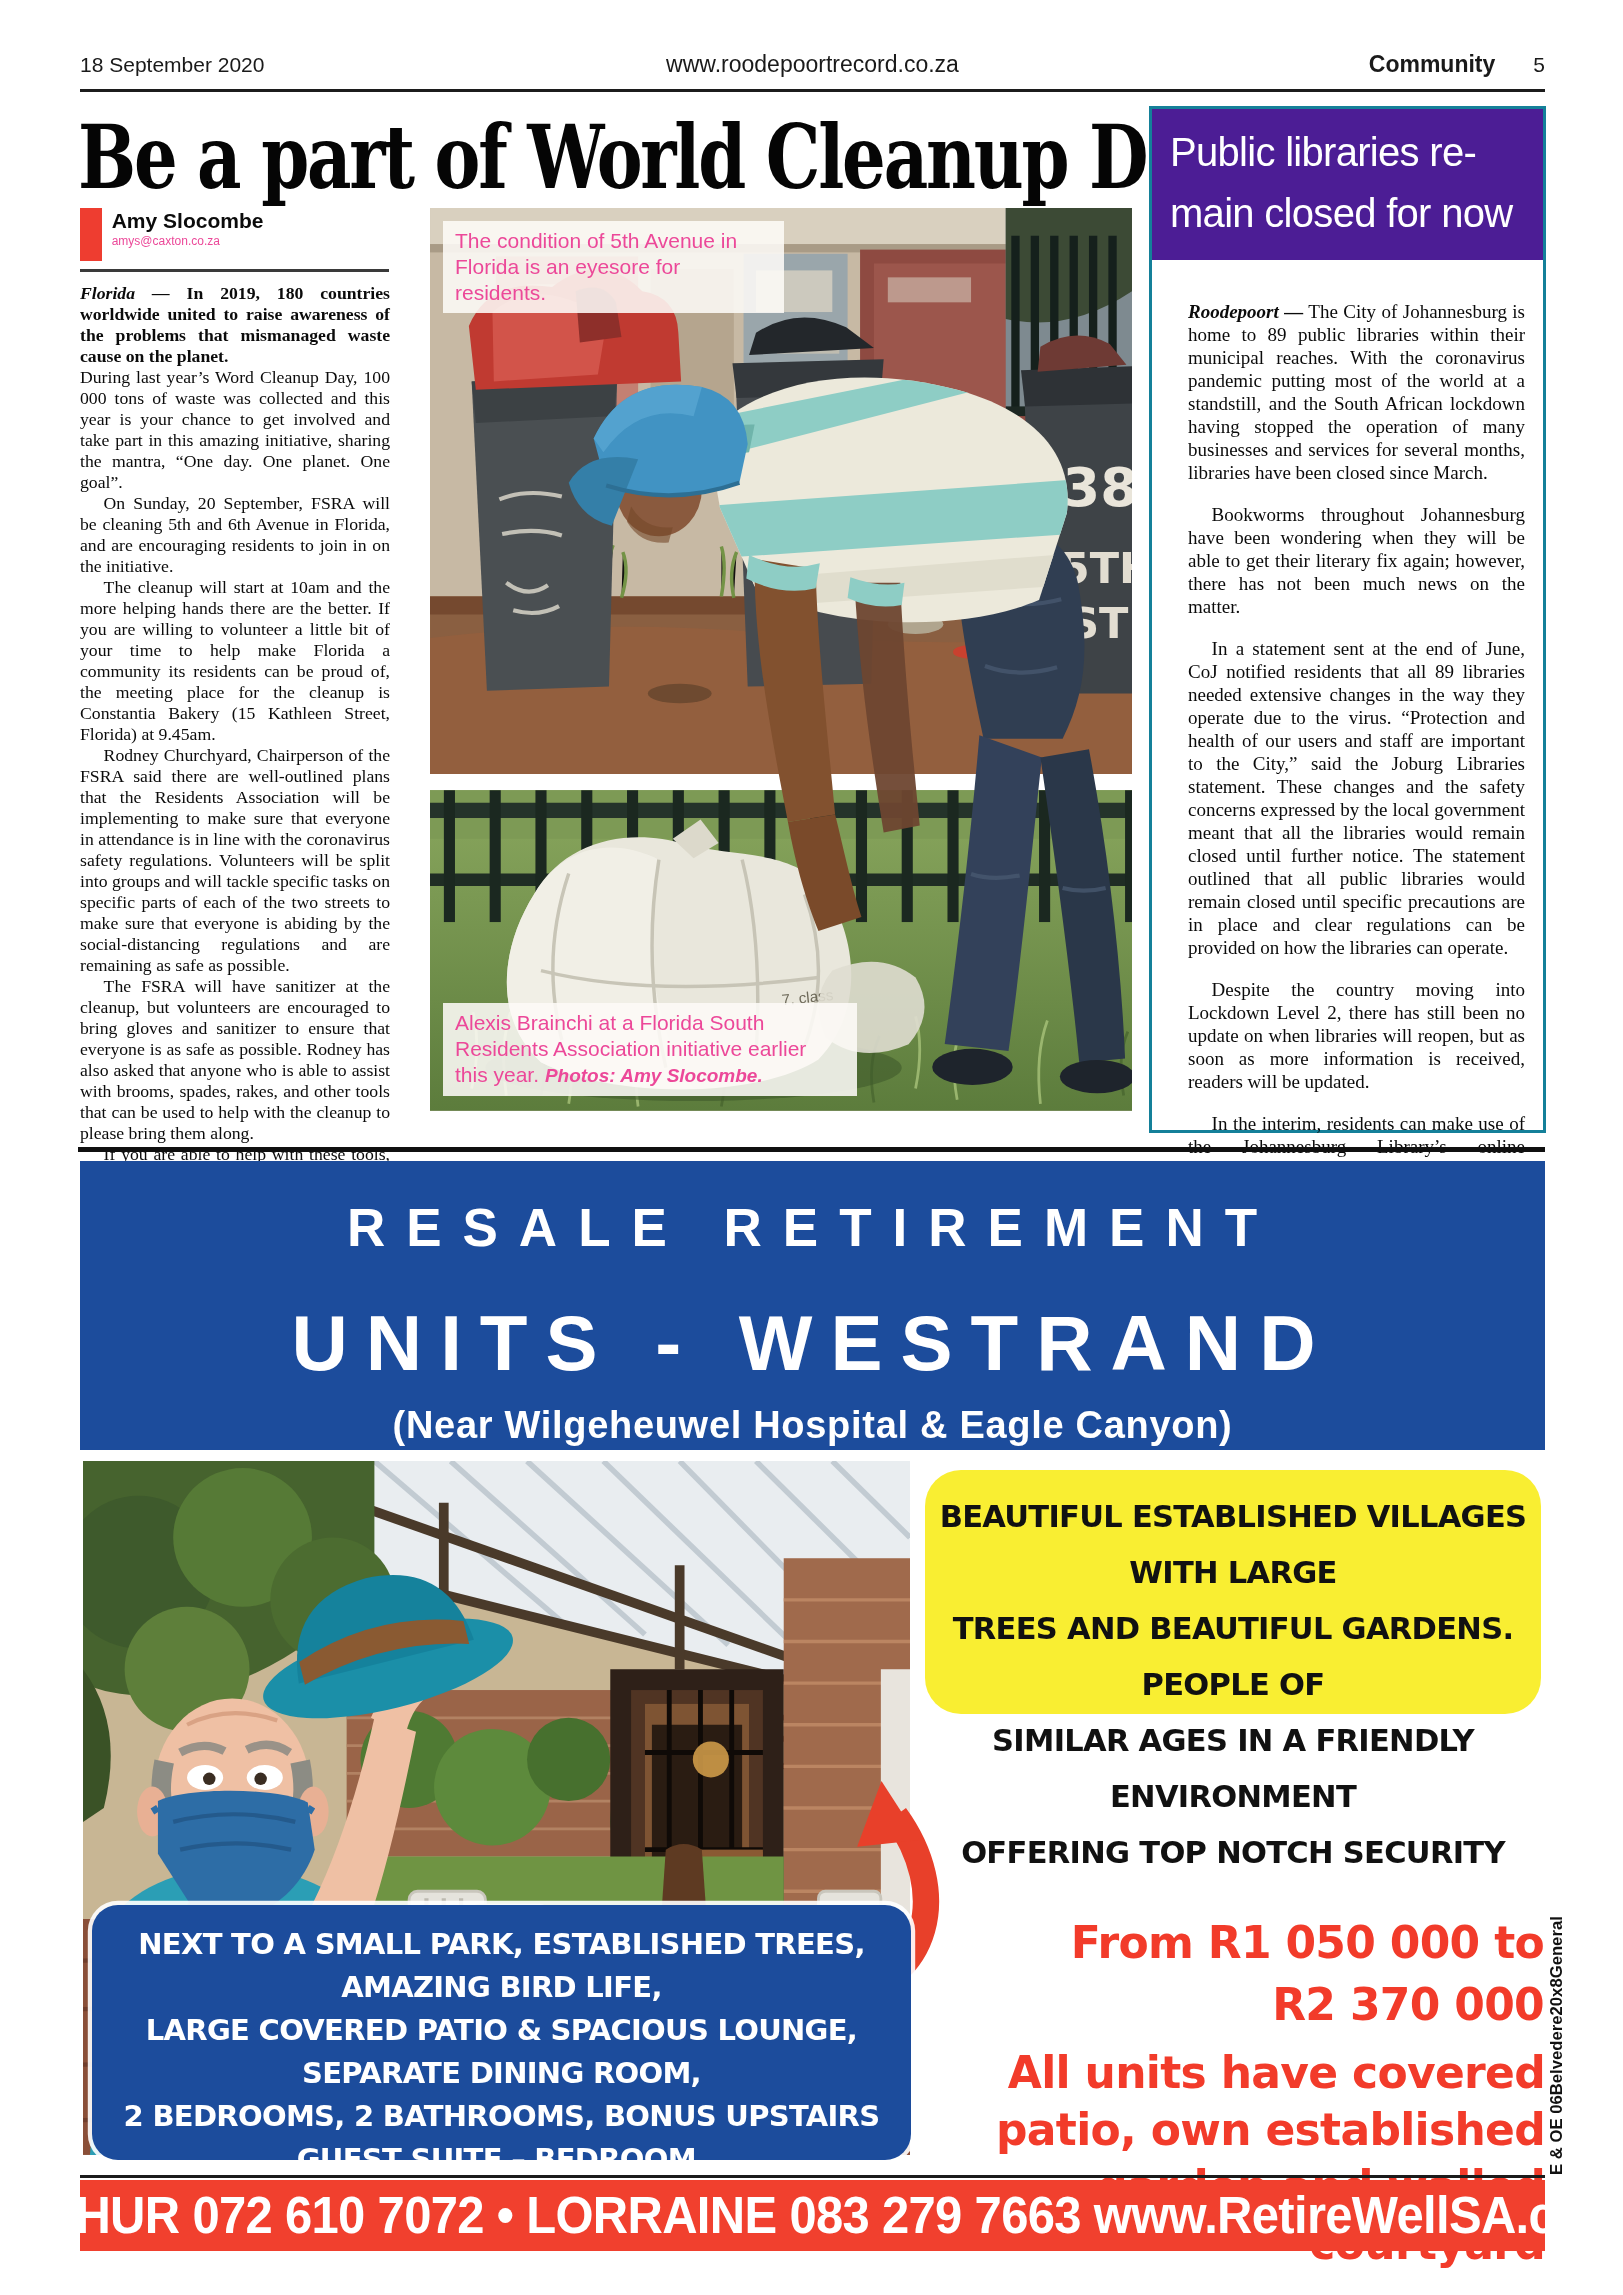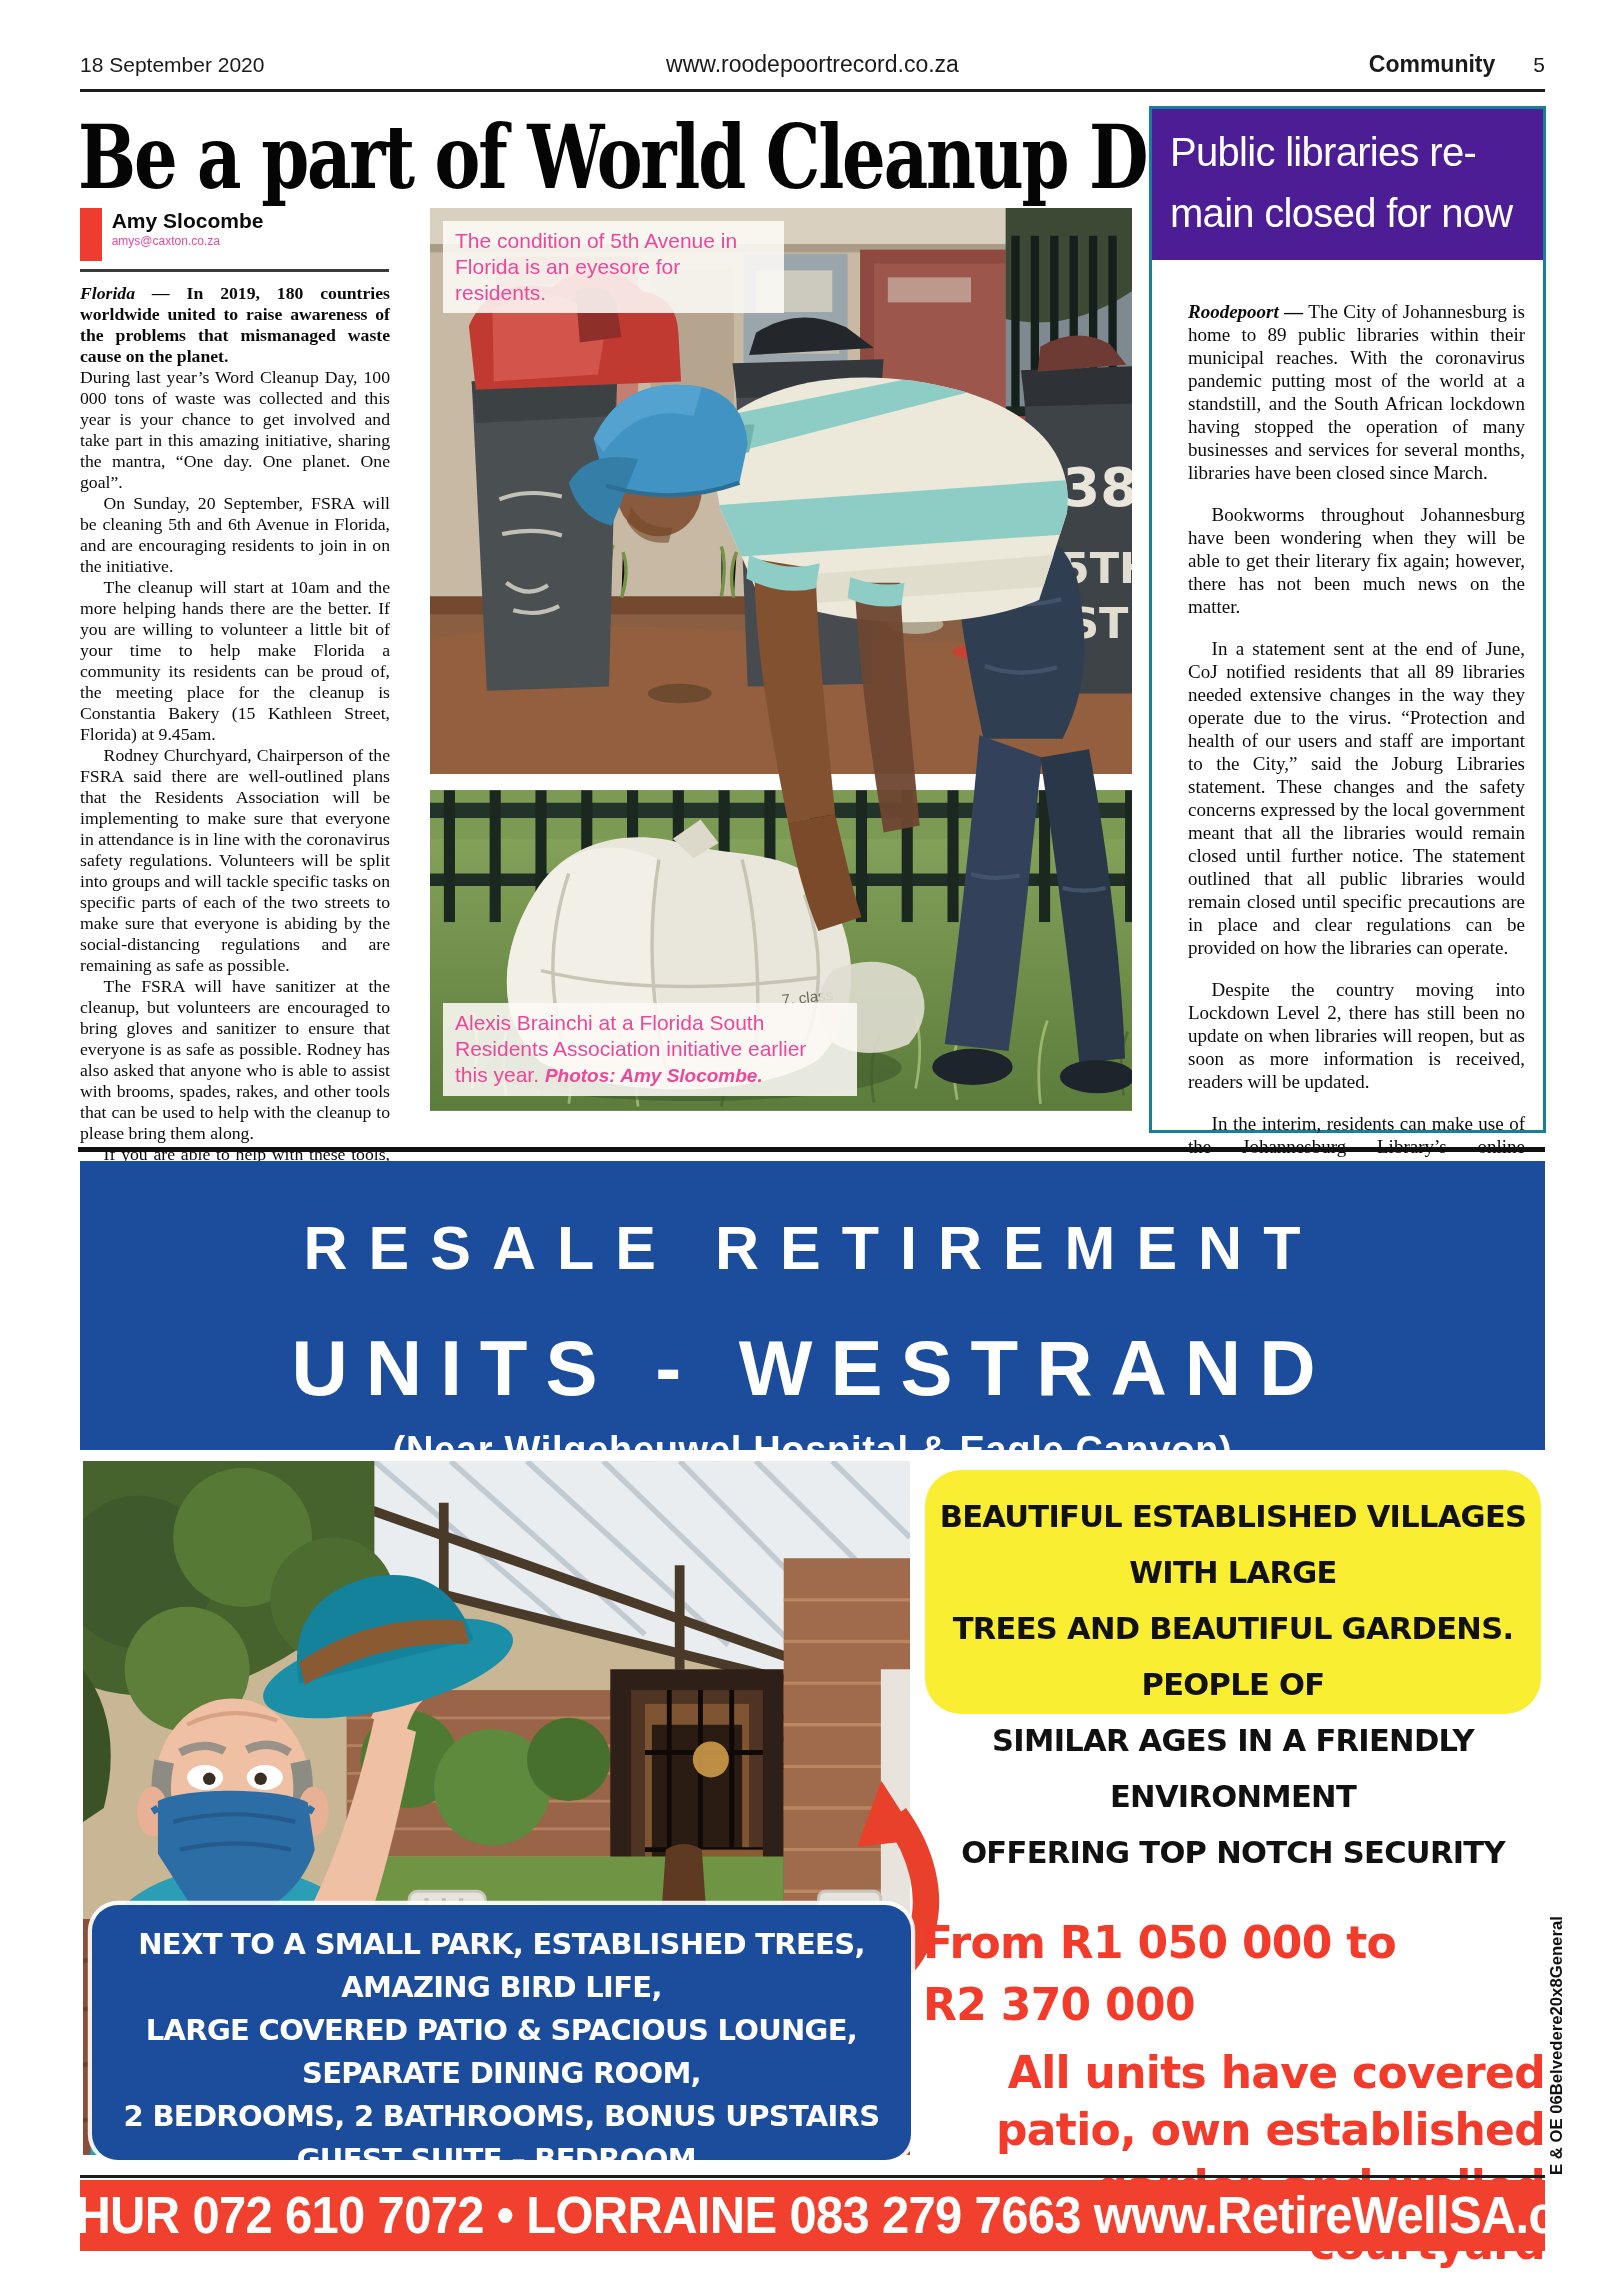--- a/index.html
+++ b/index.html
@@ -38,29 +38,29 @@
   .cap2{left:12.5px;bottom:14px;width:389px;}
   .cap .credit{font-weight:bold;font-style:italic;font-size:19px;}
   .libbox{top:106px;left:1149px;width:397px;height:1027px;border:3.5px solid #148099;background:#fff;box-sizing:border-box;}
   .libhead{background:#4c1d95;color:#ffffff;font-family:"Liberation Sans",sans-serif;font-size:40px;line-height:61px;padding:12.5px 18px 16.7px 18px;letter-spacing:-0.7px;}
   .libbody{padding:21px 18px 0 2px;font-size:19px;line-height:23px;text-align:justify;margin-left:34px;}
   .ital{font-style:italic;}
   
   .divider{top:1147px;left:78px;width:1467px;height:4.9px;background:#101010;}
   
   .banner{top:1161px;left:80px;width:1465px;height:289px;background:#1c4c9c;color:#fff;text-align:center;font-family:"Liberation Sans",sans-serif;}
-  .banner .l1{margin-top:52px;font-size:61px;font-weight:bold;letter-spacing:21px;}
+  .banner .l1{margin-top:36px;font-size:53px;font-weight:bold;letter-spacing:21px;}
   .banner .l2{margin-top:40px;font-size:78px;font-weight:bold;letter-spacing:18px;}
   .banner .sub{margin-top:15.3px;font-size:38px;font-weight:bold;letter-spacing:0.7px;}
   
   .adphoto{top:1461px;left:83px;width:827px;height:694px;}
   .bluebox{top:1905px;left:92px;width:819px;height:255px;background:#1c4c9c;border-radius:26px;color:#fff;text-align:center;font-family:"DejaVu Sans",sans-serif;font-weight:bold;font-size:29px;line-height:43px;padding-top:18px;box-sizing:border-box;letter-spacing:-0.7px;box-shadow:0 0 0 4.2px rgba(255,255,255,0.9);}
   .yellowbox{top:1470px;left:925px;width:616px;height:244px;background:#f9ee32;border-radius:36px;color:#111;text-align:center;font-family:"DejaVu Sans",sans-serif;font-weight:bold;font-size:30.5px;line-height:56px;padding-top:19.4px;box-sizing:border-box;letter-spacing:-0.7px;}
   .units{top:1753px;left:895px;width:649px;text-align:right;font-family:"Liberation Sans",sans-serif;font-size:33px;line-height:49px;color:#141414;}
-  .price{top:1912px;left:923px;width:621px;text-align:left;color:#f23b2a;font-family:"DejaVu Sans",sans-serif;font-weight:bold;font-size:44px;line-height:62px;letter-spacing:-0.7px;}
+  .price{top:1912px;left:923px;width:621px;text-align:right;color:#f23b2a;font-family:"DejaVu Sans",sans-serif;font-weight:bold;font-size:44px;line-height:62px;letter-spacing:-0.7px;}
   .benefits{top:2044px;left:882px;width:663px;text-align:right;color:#f23b2a;font-family:"DejaVu Sans",sans-serif;font-weight:bold;font-size:44px;line-height:57px;letter-spacing:-0.7px;}
   .sidenote{top:1866px;left:1547px;height:309px;writing-mode:vertical-rl;transform:rotate(180deg);font-family:"Liberation Sans",sans-serif;font-weight:bold;font-size:16.7px;color:#111;white-space:nowrap;}
   .prebar-rule{top:2175px;left:80px;width:1465px;height:2.8px;background:#1b1b1b;}
   .contactbar{top:2180px;left:80px;width:1465px;height:71px;background:#f1402e;color:#fff;display:flex;align-items:center;justify-content:center;}
   .contactbar .txt{font-family:"Liberation Sans",sans-serif;font-weight:bold;font-size:51px;letter-spacing:-0.7px;transform:scaleX(0.96);white-space:nowrap;}
   .arrow{top:1774px;left:798px;width:153px;height:229px;}
 </style>
 </head>
 <body>
 

